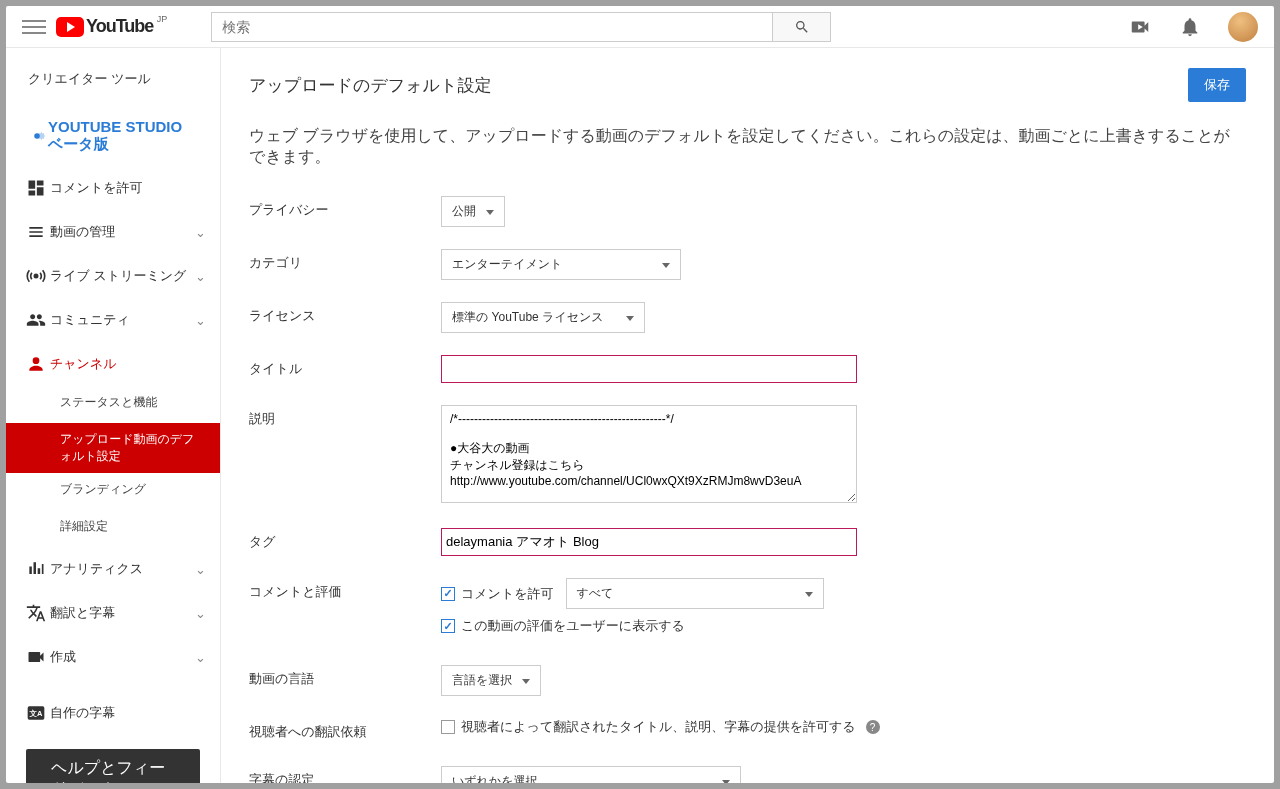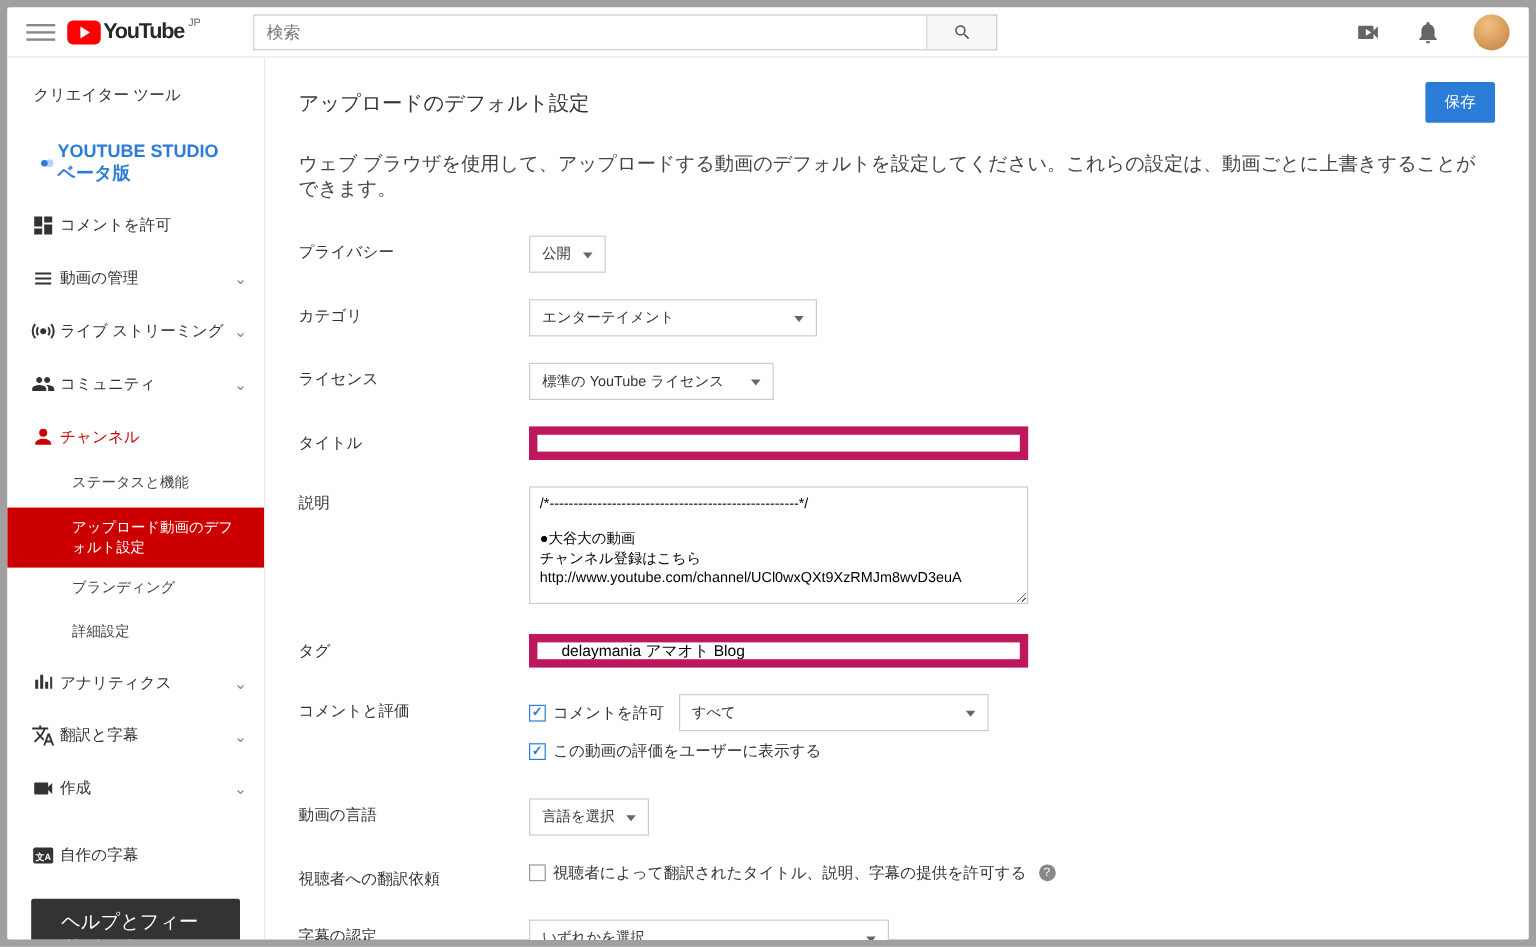--- a/index.html
+++ b/index.html
@@ -50,21 +50,21 @@
 .form-control { flex: 1; }
 
 .select { border: 1px solid #ccc; background: #fff; padding: 6px 28px 6px 10px; font-size: 12px; position: relative; display: inline-block; cursor: pointer; min-width: 40px; }
 .select::after { content: ""; position: absolute; right: 10px; top: 50%; margin-top: -2px; border-left: 4px solid transparent; border-right: 4px solid transparent; border-top: 5px solid #666; }
 .select.w1 { min-width: 60px; }
 .select.w2 { min-width: 240px; }
 .select.w3 { min-width: 204px; }
 .select.w5 { min-width: 300px; }
 .select.w6 { min-width: 258px; }
 
-.text-input { width: 416px; height: 28px; border: 7px solid #be185d; padding: 0 20px; font-size: 13px; }
+.text-input { width: 416px; height: 28px; border: 1px solid #be185d; padding: 0 4px; font-size: 13px; }
 .textarea { width: 416px; height: 98px; border: 1px solid #ccc; padding: 6px 8px; font-size: 12px; font-family: inherit; resize: both; }
 
 .check-row { display: flex; align-items: center; gap: 6px; margin-bottom: 8px; font-size: 13px; }
 .check { width: 14px; height: 14px; border: 1.5px solid #2a7cd6; display: flex; align-items: center; justify-content: center; cursor: pointer; }
 .check.on::after { content: "✓"; color: #2a7cd6; font-size: 11px; font-weight: bold; line-height: 1; }
 .check.off { border-color: #999; }
 .help { width: 14px; height: 14px; border-radius: 50%; background: #888; color: #fff; font-size: 10px; display: inline-flex; align-items: center; justify-content: center; margin-left: 4px; }
 
 svg { display: block; }
 </style>

